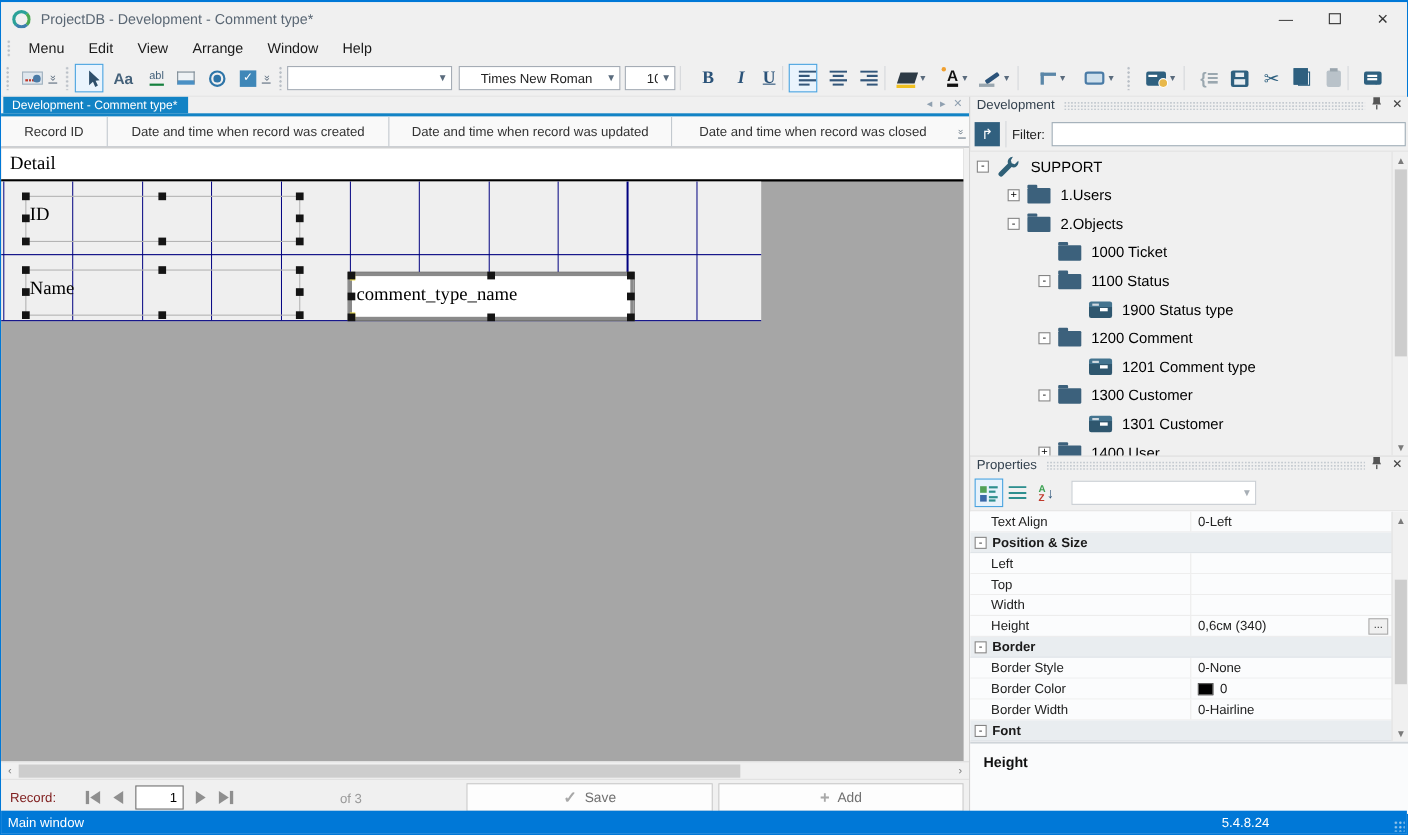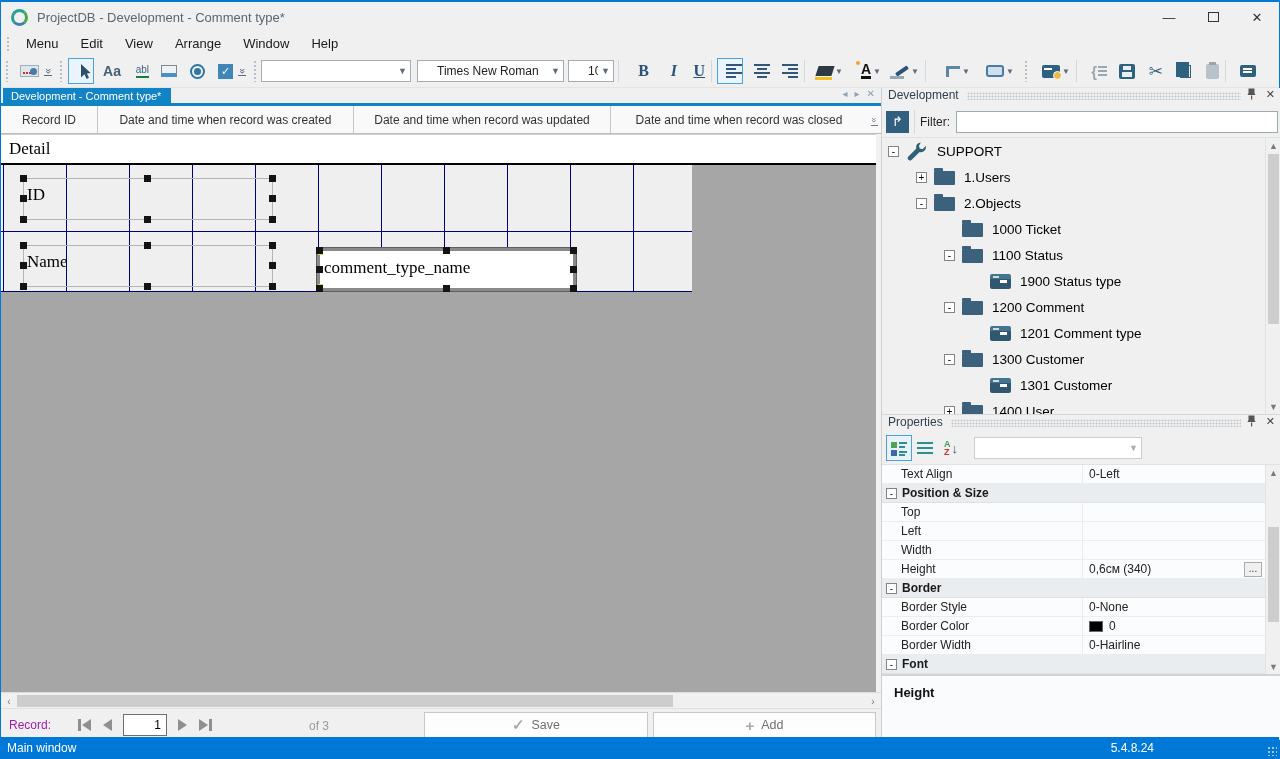--- a/index.html
+++ b/index.html
@@ -128,21 +128,21 @@
   .glue.t{left:-2px;top:-2px} .glue.b{left:-2px;bottom:-2px}
 
   
   .hscroll { position:absolute; top:604px; left:0; width:880px; height:16px; background:#f0f0f0;
              border-top:1px solid #dcdcdc; }
   .harrow { position:absolute; top:0; width:16px; height:16px; display:flex; align-items:center; justify-content:center; color:#7a7a7a; font-size:10px; }
   .hthumb { position:absolute; top:2px; left:16px; width:656px; height:12px; background:#cdcdcd; }
 
   
   .recordnav { position:absolute; top:620px; left:0; width:880px; height:32px; background:#f0f0f0; border-top:1px solid #e0e0e0; }
-  .reclabel { position:absolute; left:8px; top:9px; font-size:12px; color:#a21caf; }
+  .reclabel { position:absolute; left:8px; top:9px; font-size:12px; color:#7f1d1d; }
   .navgroup { position:absolute; left:72px; top:3px; display:flex; align-items:center; height:26px; }
   .navbtn { width:23px; height:24px; display:flex; align-items:center; justify-content:center; gap:1px; }
   .tri { width:0; height:0; border-top:6px solid transparent; border-bottom:6px solid transparent; }
   .tri.left { border-right:9px solid #8f8f8f; } .tri.right { border-left:9px solid #8f8f8f; }
   .bar { width:3px; height:12px; background:#8f8f8f; }
   .recbox { width:44px; height:22px; border:1px solid #6e6e6e; background:#fff; font-size:12px;
             text-align:right; padding-right:5px; margin:0 4px; font-family:"Liberation Sans",sans-serif; }
   .ofcount { position:absolute; left:308px; top:10px; color:#9a9a9a; font-size:12px; }
   .bigbtn { position:absolute; top:3px; height:26px; background:#fdfdfd; border:1px solid #c8c8c8;
             display:flex; align-items:center; justify-content:center; gap:7px; color:#707070; font-size:12.5px; }
@@ -633,25 +633,25 @@
       <div class="propsgrid">
         <div class="prow">
           <span class="plab">Text Align</span>
           <span class="pval">0-Left</span>
         </div>
         <div class="prow group">
           <span class="gexp">-</span>
           <span class="glab">Position &amp; Size</span>
         </div>
         <div class="prow">
+          <span class="plab">Left</span>
+          <span class="pval"></span>
+        </div>
+        <div class="prow">
           <span class="plab">Top</span>
-          <span class="pval"></span>
-        </div>
-        <div class="prow">
-          <span class="plab">Left</span>
           <span class="pval"></span>
         </div>
         <div class="prow">
           <span class="plab">Width</span>
           <span class="pval"></span>
         </div>
         <div class="prow">
           <span class="plab">Height</span>
           <span class="pval">0,6см (340)</span>
           <span class="ellipsisbtn">...</span>

